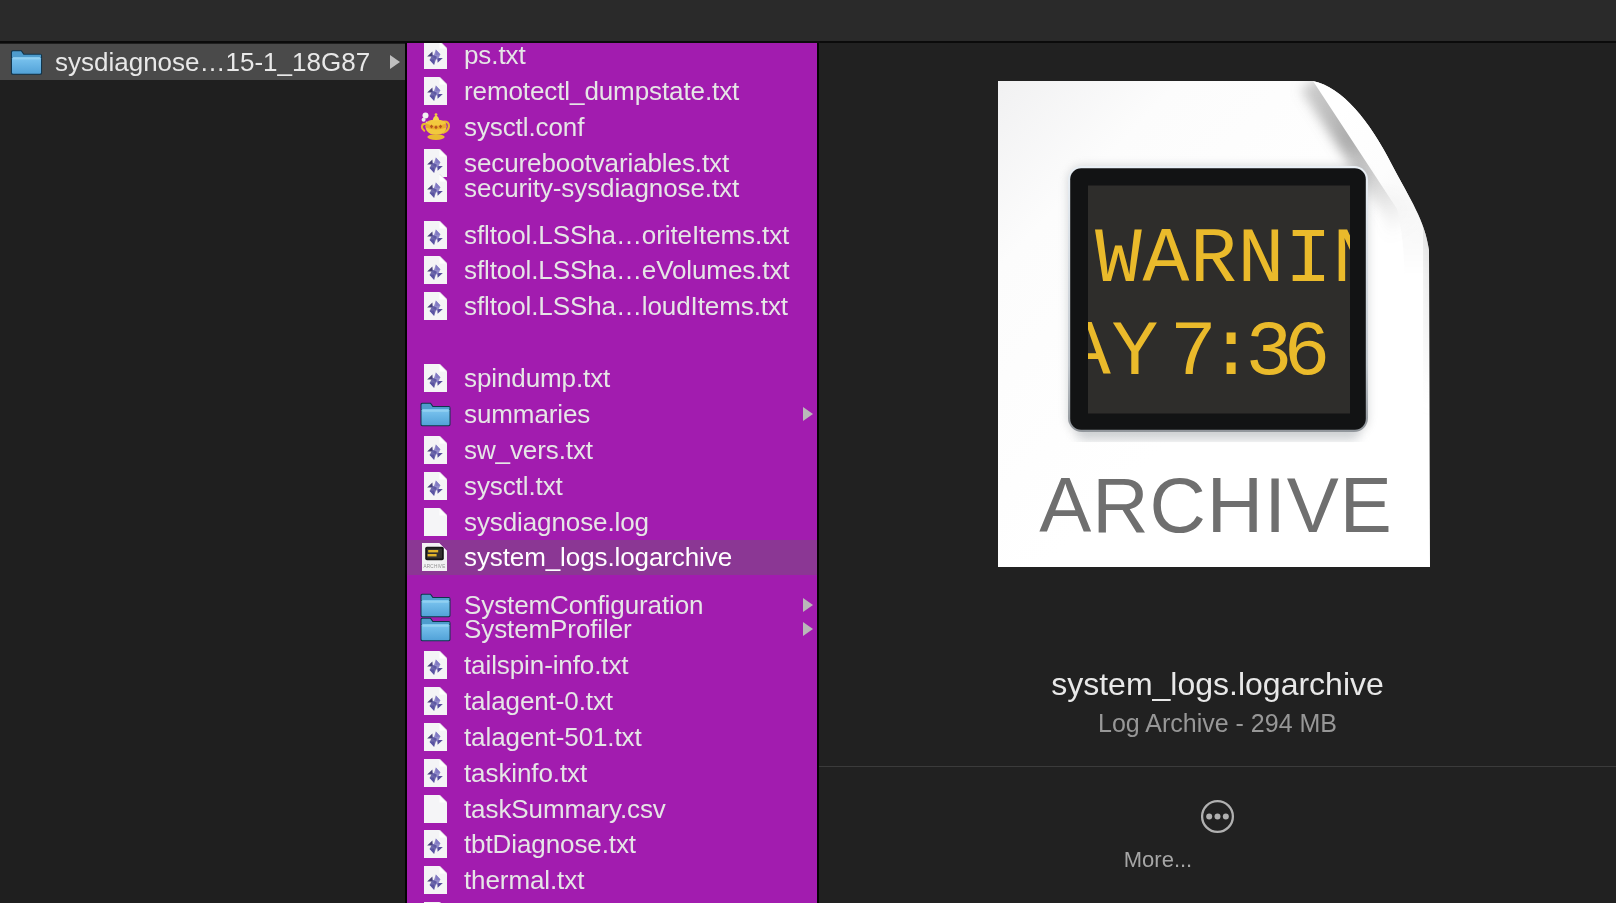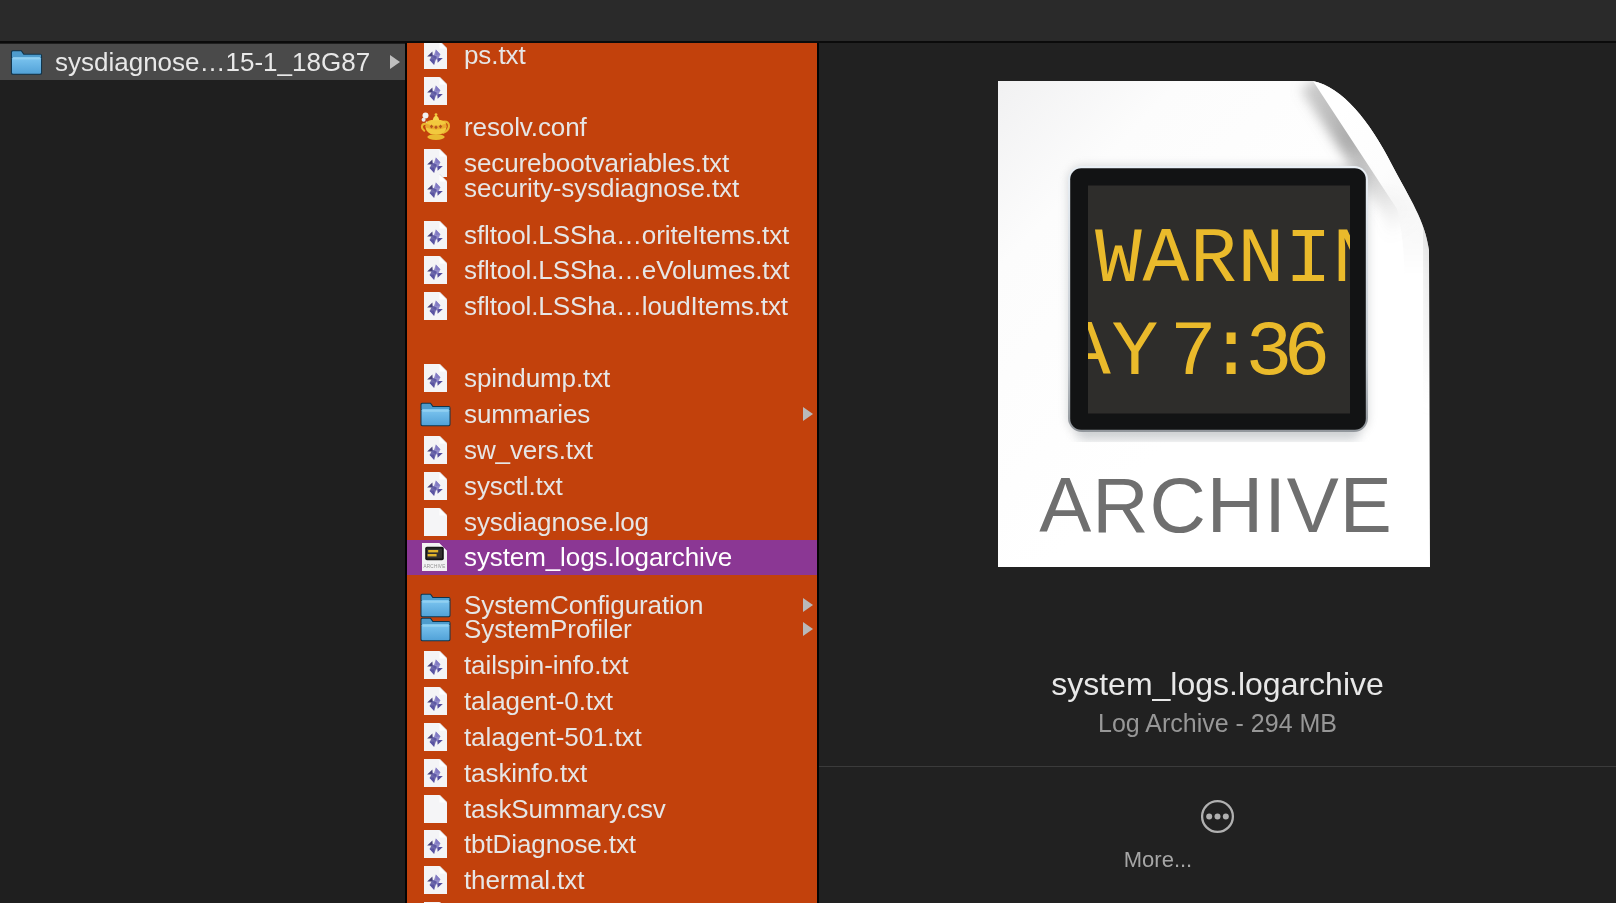--- a/index.html
+++ b/index.html
@@ -2,21 +2,21 @@
 <html><head><meta charset="utf-8">
 <style>
 html,body{margin:0;padding:0;background:#1f1f1f;width:1616px;height:903px;overflow:hidden;
 font-family:"Liberation Sans",sans-serif;}
 *{box-sizing:border-box;}
 #win{position:absolute;left:0;top:0;width:1616px;height:903px;}
 #hdr{position:absolute;left:0;top:0;width:1616px;height:43px;background:#2a2a2a;border-bottom:2px solid #0b0b0b;}
 .pane{position:absolute;top:43px;height:860px;overflow:hidden;}
 #p1{left:0;width:405px;background:#1f1f1f;}
 #b1{position:absolute;left:405px;top:43px;width:2px;height:860px;background:#040404;}
-#p2{left:407px;width:410px;background:#c2410c;}
+#p2{left:407px;width:410px;background:#a21caf;}
 #b2{position:absolute;left:817px;top:43px;width:2px;height:860px;background:#040404;}
 #p3{left:819px;width:797px;background:#212121;}
 .row{position:absolute;left:0;width:100%;height:35.9px;}
 .row .lbl{position:absolute;left:57px;top:50%;transform:translateY(-50%);font-size:26px;
 letter-spacing:-0.1px;color:#e6e6e6;white-space:nowrap;}
 .row.sel{background:#8b3794;}
 .row.sel .lbl{color:#ffffff;}
 .ic{position:absolute;top:50%;transform:translateY(-50%);}
 .ic-txt,.ic-doc{left:17px;width:23px;height:28px;}
 .ic-arch{left:15px;width:25px;height:28px;}
@@ -110,26 +110,27 @@
 <div class="row" style="top:-5.70px">
         <svg class="ic ic-txt">
           <use href="#txt"></use>
         </svg>
         <div class="lbl">ps.txt</div>
       </div>
 <div class="row" style="top:30.17px">
         <svg class="ic ic-txt">
           <use href="#txt"></use>
         </svg>
+        <div class="lbl">remotectl_dumpstate.txt</div>
       </div>
 <div class="row" style="top:66.05px">
         <svg class="ic ic-lamp">
           <use href="#lamp"></use>
         </svg>
-        <div class="lbl">resolv.conf</div>
+        <div class="lbl">sysctl.conf</div>
       </div>
 <div class="row" style="top:101.92px">
         <svg class="ic ic-txt">
           <use href="#txt"></use>
         </svg>
         <div class="lbl">securebootvariables.txt</div>
       </div>
 <div class="row" style="top:127px">
         <svg class="ic ic-txt">
           <use href="#txt"></use>

